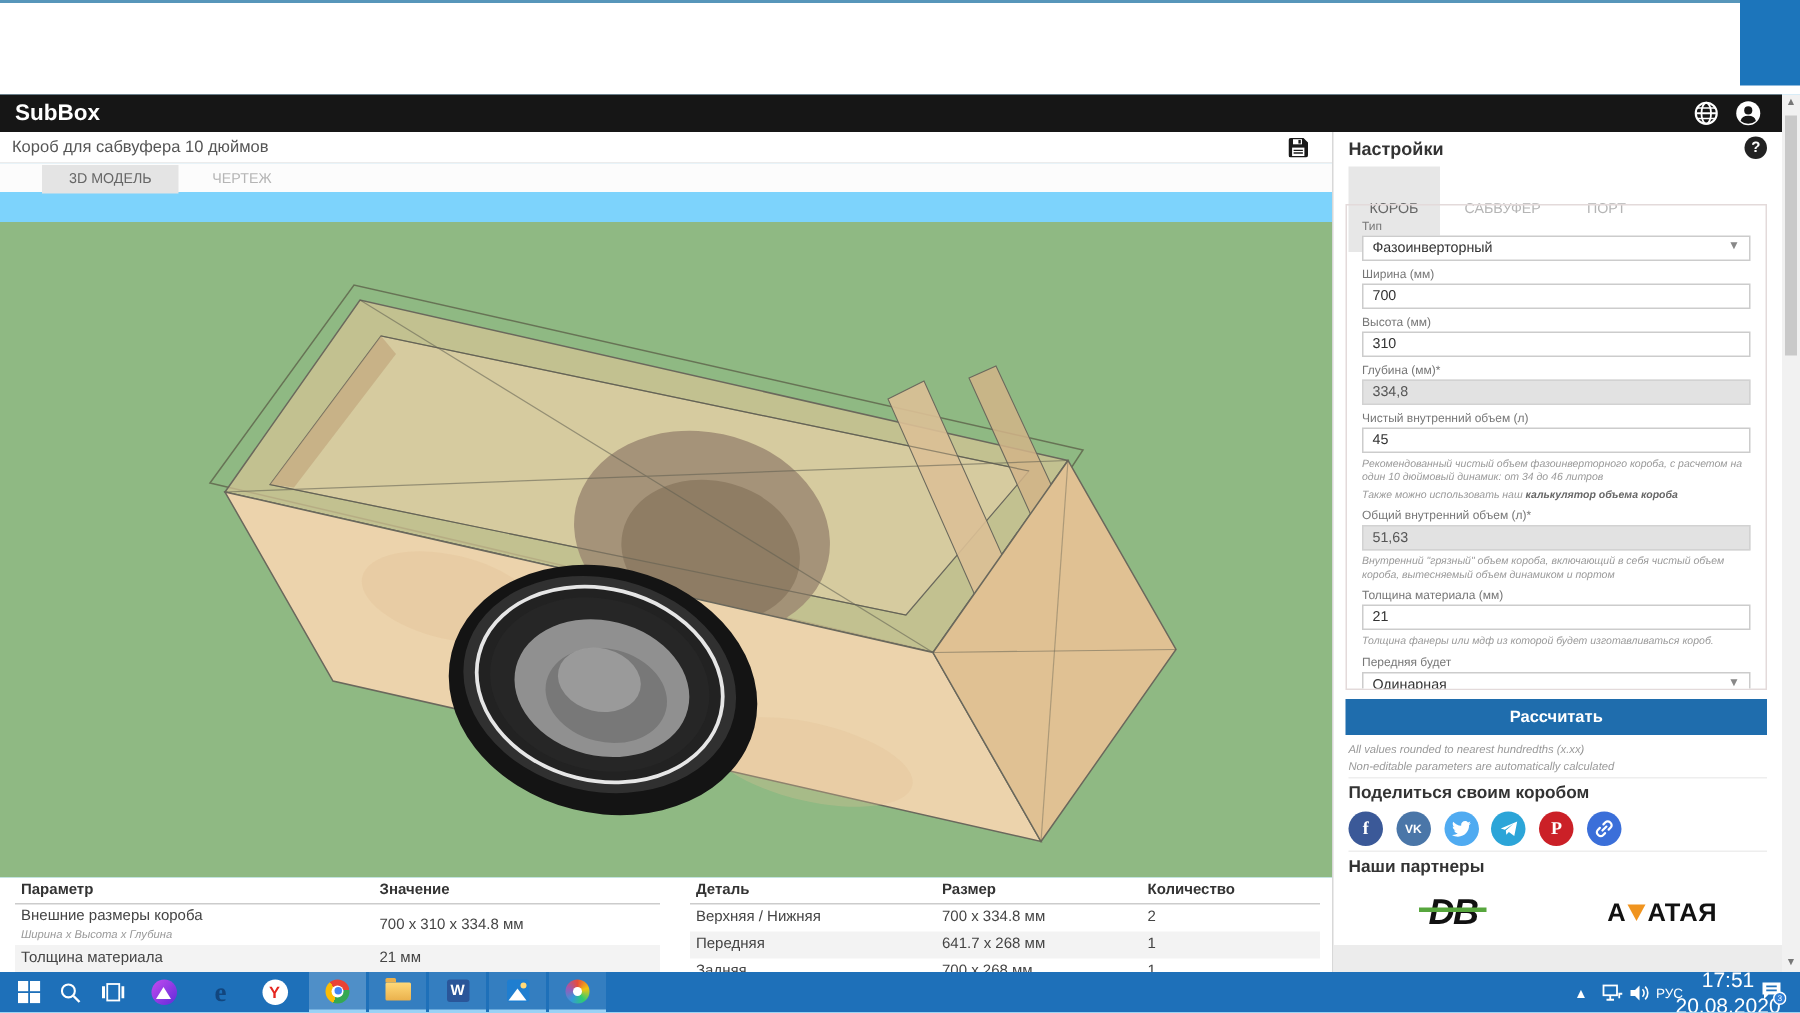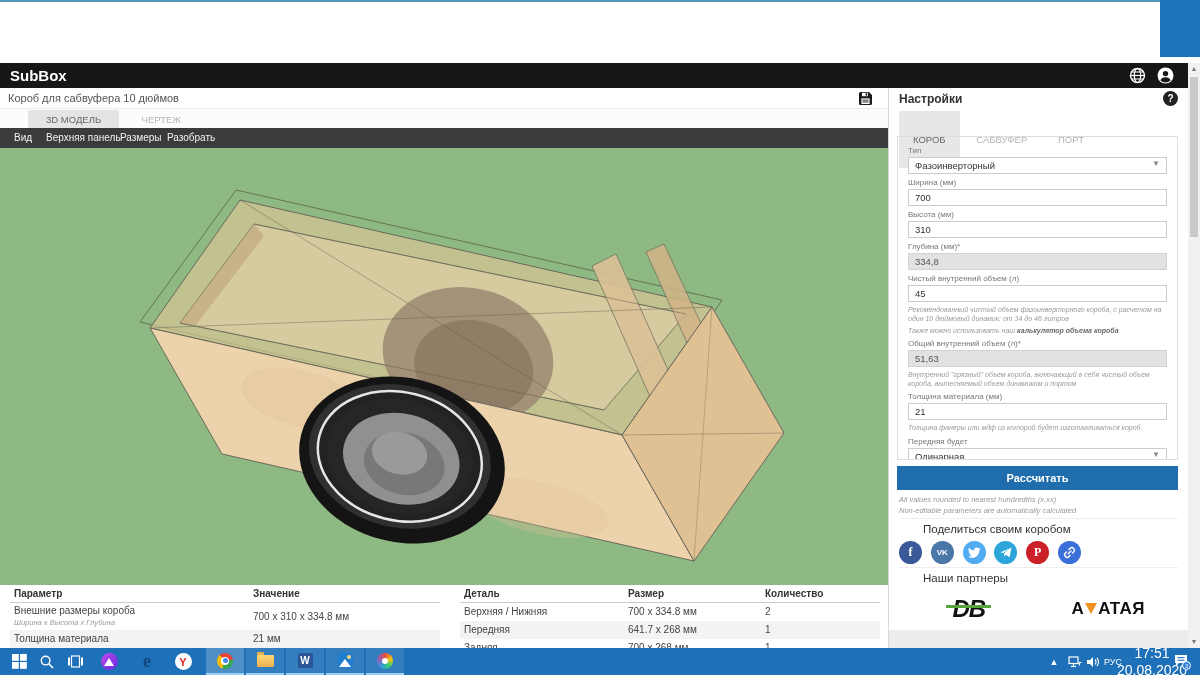--- a/index.html
+++ b/index.html
@@ -64,21 +64,21 @@
   .f-label{font-size:8px;color:#777;margin:4px 0 2px;}
   .f-input{height:17px;border:1px solid #ccc;box-sizing:border-box;display:flex;align-items:center;padding:0 6px;font-size:9.5px;color:#333;background:#fff;position:relative;}
   .f-input.ro{background:#e2e2e2;border-color:#d2d2d2;color:#555;}
   .f-select .arrow{position:absolute;right:6px;top:1px;color:#888;font-size:8px;}
   .f-hint{font-size:7px;font-style:italic;color:#9a9a9a;line-height:1.3;margin-top:3px;}
   .f-hint b{color:#666;}
 
   .calc-btn{position:absolute;left:8px;right:10px;top:378px;height:24px;background:#1f6dad;color:#fff;font-size:11px;font-weight:bold;text-align:center;line-height:24px;}
   .notes{position:absolute;left:10px;top:406px;font-size:7.5px;font-style:italic;color:#999;line-height:1.5;}
 
-  .sec-h{font-size:11.5px;font-weight:normal;color:#333;margin-left:24px;}
+  .sec-h{font-size:11.5px;font-weight:bold;color:#333;}
   .share-sec{position:absolute;left:10px;right:10px;top:430px;border-top:1px solid #eee;padding-top:4px;}
   .share-icons{margin-top:6px;}
   .sico{display:inline-flex;width:23px;height:23px;border-radius:50%;color:#fff;align-items:center;justify-content:center;font-weight:bold;margin-right:6px;vertical-align:middle;}
   .sico svg{display:block;}
 
   .partners-sec{position:absolute;left:10px;right:10px;top:479px;border-top:1px solid #eee;padding-top:4px;}
   .partner-row{margin-top:6px;background:#fff;height:38px;display:flex;align-items:center;}
   .partner{flex:1;text-align:center;}
   .logo-db{position:relative;display:inline-block;font-style:italic;font-weight:900;font-size:24px;letter-spacing:-1px;color:#111;}
   .logo-db .stripe{position:absolute;left:-6px;right:-6px;top:10px;height:3px;background:#57a63d;}
@@ -152,26 +152,20 @@
       <line x1="3.4" y1="8.2" x2="9.6" y2="8.2" stroke="#1a1a1a" stroke-width="0.9"></line>
       <line x1="3.4" y1="10" x2="9.6" y2="10" stroke="#1a1a1a" stroke-width="0.9"></line>
     </svg>
   </div>
 
   <div class="view-tabs">
     <span class="vtab first active">3D МОДЕЛЬ</span>
     <span class="vtab">ЧЕРТЕЖ</span>
   </div>
 
-  <div class="menu-bar">
-    <span class="menu-item mi0">Вид</span>
-    <span class="menu-item mi1">Верхняя панель</span>
-    <span class="menu-item mi2">Размеры</span>
-    <span class="menu-item mi3">Разобрать</span>
-  </div>
 
   <div class="viewport">
     <svg width="888" height="437" viewBox="0 0 888 437">
 
       <polygon points="140,174 236,42 722,152 632,289" fill="none" stroke="rgba(85,85,65,0.7)" stroke-width="1"></polygon>
 
       <polygon points="150,180 240,52 712,159 622,287" fill="rgba(214,196,150,0.72)" stroke="#6a685c" stroke-width="1"></polygon>
 
       <polygon points="180,175 254,76 686,166 604,262" fill="rgba(231,212,172,0.55)" stroke="#6a685c" stroke-width="0.8"></polygon>
 

